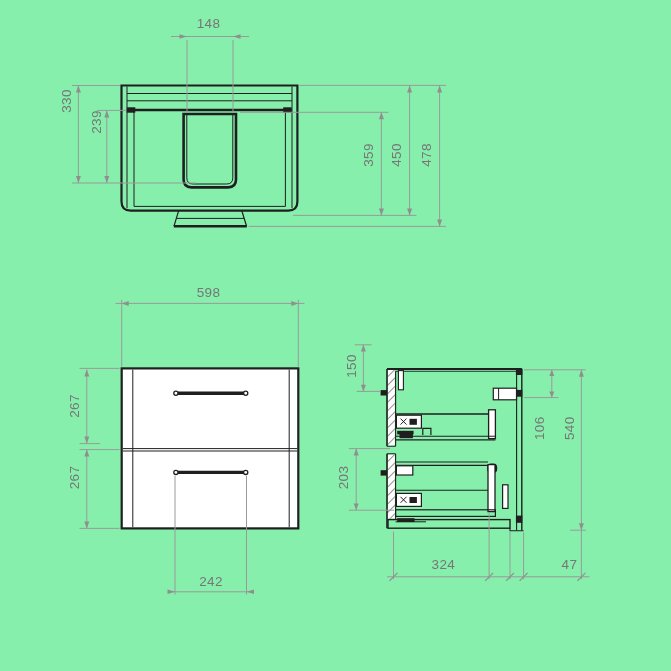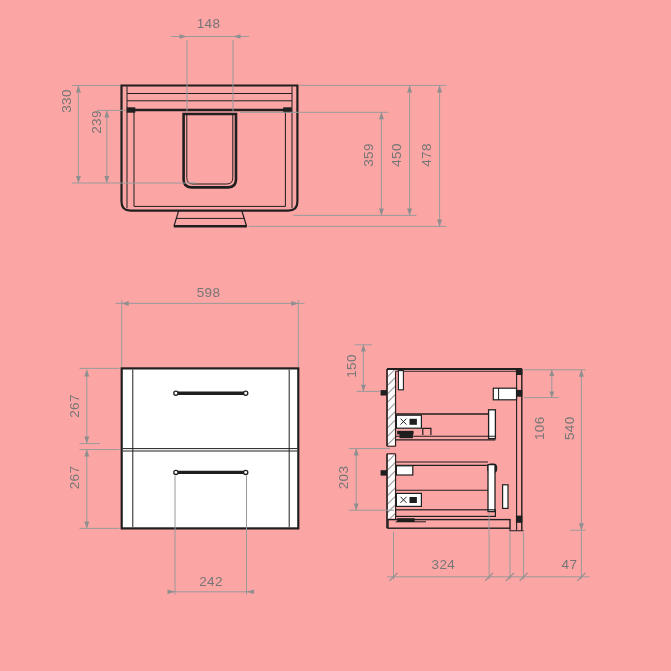--- a/index.html
+++ b/index.html
@@ -1,16 +1,16 @@
 <!DOCTYPE html>
 <html><head>
 <meta charset="utf-8">
 <style>
   html,body{margin:0;padding:0;background:#ffffff;}
-  .stage{position:relative;width:671px;height:671px;background:#fca5a5;overflow:hidden;text-align:center;}
+  .stage{position:relative;width:671px;height:671px;background:#86efac;overflow:hidden;text-align:center;}
   svg{display:block;}
   .obj{stroke:#1f1f1f;fill:none;}
   .objfill{fill:#1f1f1f;stroke:none;}
   .dimline{stroke:#9a9a9a;stroke-width:1;fill:none;}
   .dimarrow{fill:#8f8f8f;stroke:none;}
   .dimtick{stroke:#8f8f8f;stroke-width:1.2;fill:none;}
   .dim-text{font-family:"Liberation Sans","DejaVu Sans",sans-serif;font-size:13.5px;fill:#767676;letter-spacing:0.4px;}
   .whitefill{fill:#ffffff;}
 </style>
 </head>

